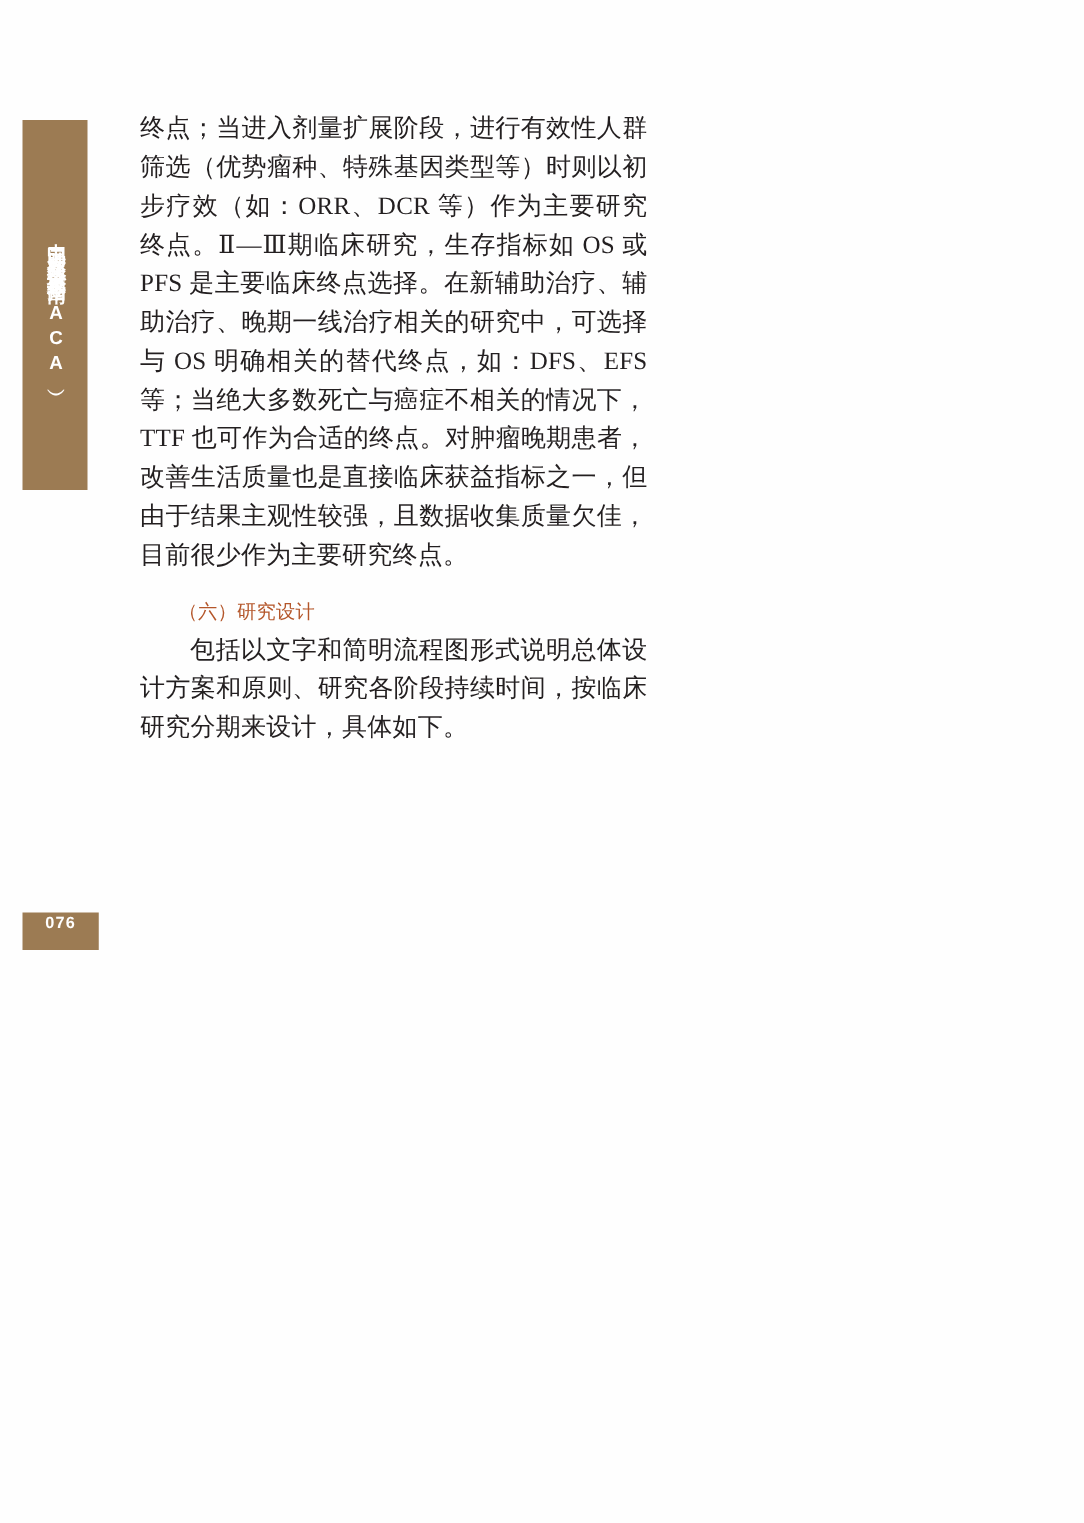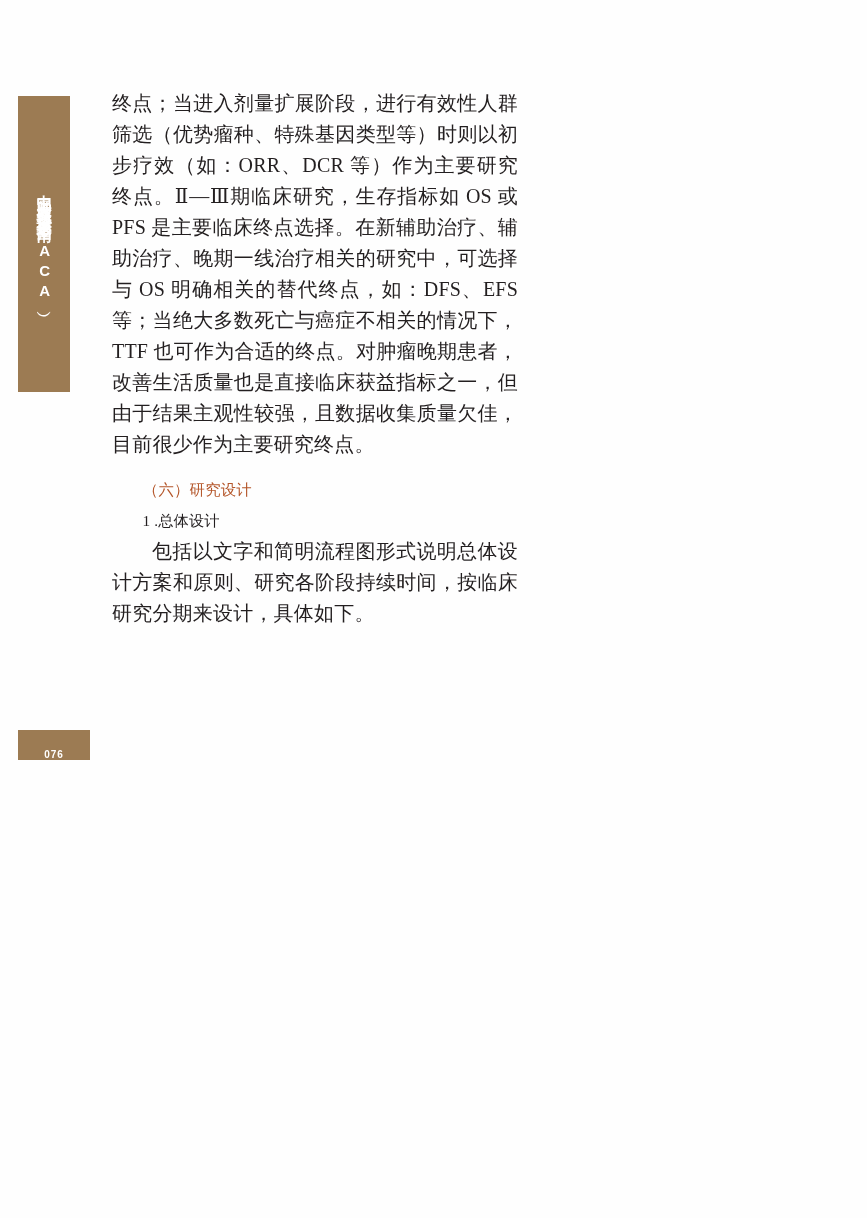--- a/index.html
+++ b/index.html
@@ -47,29 +47,29 @@
     letter-spacing: 3px;
     line-height: 1.1;
     white-space: nowrap;
   }
 
   
   .folio {
     position: absolute;
     left: 18px;
     top: 730px;
-    width: 72px;
+    width: 61px;
     height: 30px;
     background: #9c7b53;
     color: #ffffff;
     display: flex;
-    align-items: flex-end;
+    align-items: flex-start;
     justify-content: center;
     font-family: "Liberation Sans", "DejaVu Sans", sans-serif;
-    font-size: 10px;
+    font-size: 13px;
     font-weight: bold;
     letter-spacing: 1px;
   }
 
   
   .content {
     position: absolute;
     left: 112px;
     top: 88px;
     width: 406px;
@@ -123,19 +123,18 @@
   </div>
 
   <div class="content">
 
     <p class="body">终点；当进入剂量扩展阶段，进行有效性人群筛选（优势瘤种、特殊基因类型等）时则以初步疗效（如：ORR、DCR 等）作为主要研究终点。Ⅱ—Ⅲ期临床研究，生存指标如 OS 或 PFS 是主要临床终点选择。在新辅助治疗、辅助治疗、晚期一线治疗相关的研究中，可选择与 OS 明确相关的替代终点，如：DFS、EFS 等；当绝大多数死亡与癌症不相关的情况下，TTF 也可作为合适的终点。对肿瘤晚期患者，改善生活质量也是直接临床获益指标之一，但由于结果主观性较强，且数据收集质量欠佳，目前很少作为主要研究终点。</p>
 
     <div class="gap-m"></div>
 
     <h3 class="section">（六）研究设计</h3>
 
-    <h4 class="subsection">1 .总体设计</h4>
 
     <p class="body indent">包括以文字和简明流程图形式说明总体设计方案和原则、研究各阶段持续时间，按临床研究分期来设计，具体如下。</p>
 
 
   </div>
 </div>
 
 </body></html>

